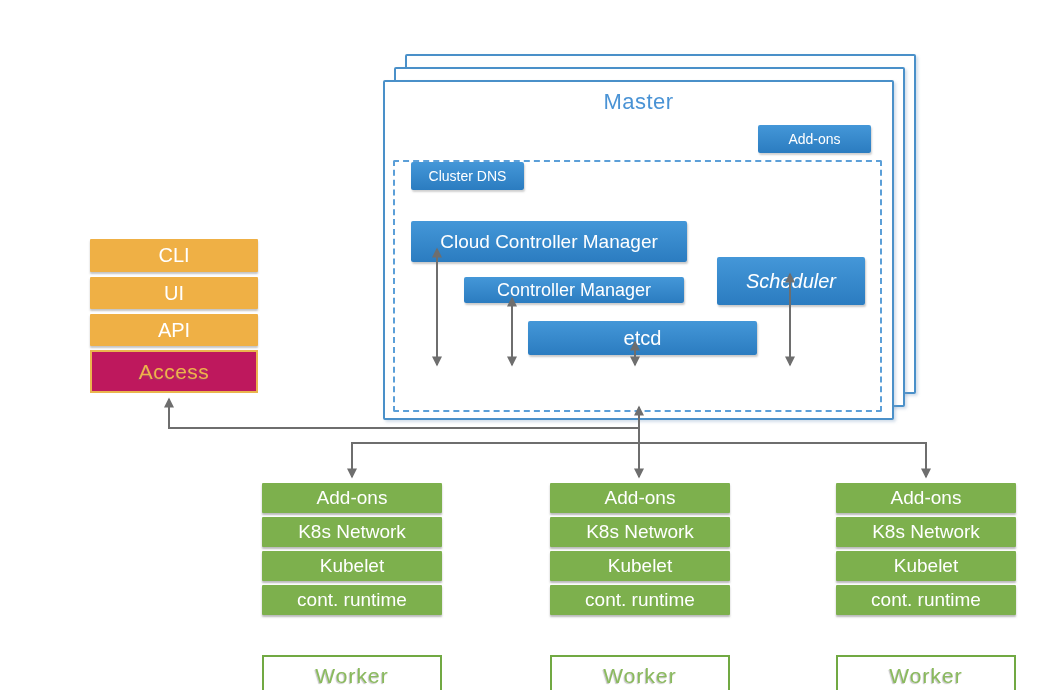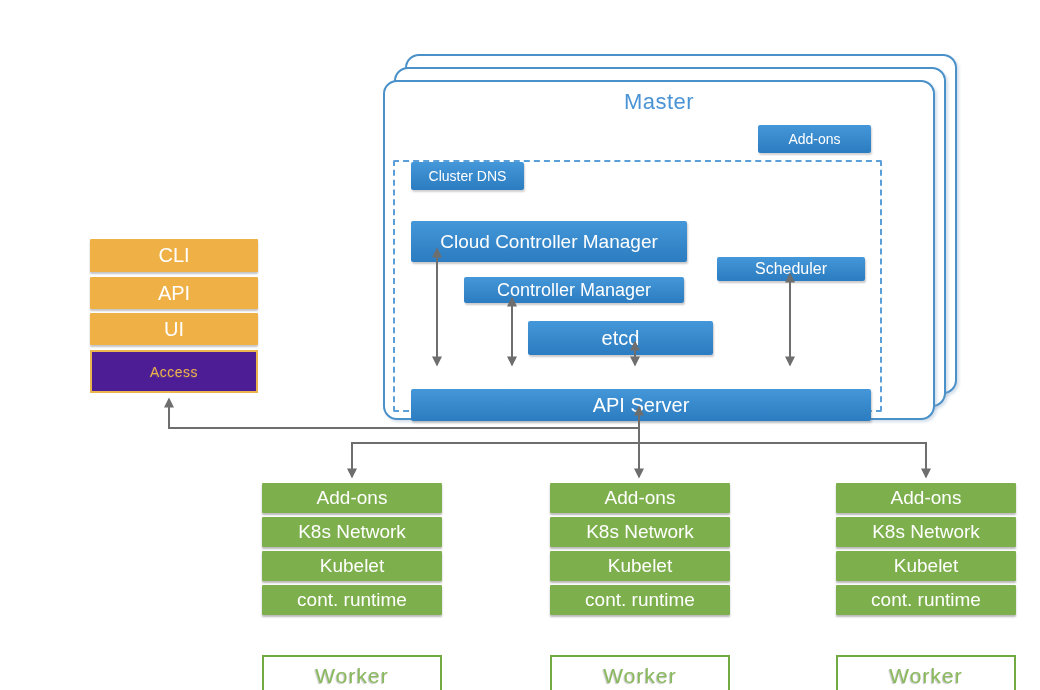--- a/index.html
+++ b/index.html
@@ -8,22 +8,22 @@
     --orange:#efb045; --orange-border:#eab54e; --orange-text:#f0b24a;
     --green:#7db04d; --green-border:#71a943; --green-text:#8aba5d;
     --arrow-gray:#6e6e6e;
   }
   html,body{margin:0;padding:0;background:#fff;}
   body{font-family:"Liberation Sans","DejaVu Sans",sans-serif;}
   .stage{position:relative;width:1040px;height:690px;background:#fff;overflow:hidden;}
 
   
   .master-layer{position:absolute;width:507px;height:336px;background:#fff;
-    border:2px solid var(--blue-border);border-radius:14px;
-    box-shadow:2px 2px 3px rgba(130,160,195,.35);padding-left:41px;}
+    border:2px solid var(--blue-border);border-radius:2px;
+    box-shadow:2px 2px 3px rgba(130,160,195,.35);}
   .layer-back{left:405px;top:54px;}
   .layer-mid{left:394px;top:67px;}
   .master-main{left:383px;top:80px;}
   .master-title{position:absolute;left:0;top:7px;width:100%;text-align:center;
     font-size:22px;color:var(--title-blue);letter-spacing:.5px;}
   .btn-blue{position:absolute;height:28px;width:113px;display:flex;align-items:center;
     justify-content:center;color:#fff;font-size:14px;border-radius:2px;
     background:linear-gradient(180deg,var(--blue-top),var(--blue-bot));
     box-shadow:1px 2px 2px rgba(120,120,120,.35);}
   .btn-clusterdns{left:26px;top:43px;margin-top:37px;}
@@ -31,34 +31,34 @@
   .runtime-box{position:absolute;left:8px;top:78px;width:485px;height:248px;
     border:2px dashed var(--dashed-border);border-radius:2px;}
   .runtime-title{position:absolute;left:0;top:82px;width:100%;text-align:center;
     font-size:21px;color:var(--runtime-blue);text-shadow:1px 1px 1px rgba(160,160,160,.25);}
   .comp{position:absolute;display:flex;align-items:center;justify-content:center;
     color:#fff;border-radius:2px;
     background:linear-gradient(180deg,var(--blue-top),var(--blue-bot));
     box-shadow:1px 2px 2px rgba(120,120,120,.4);margin-top:17px;}
   .comp-ccm{left:26px;top:122px;width:276px;height:41px;font-size:19px;}
   .comp-cm{left:79px;top:178px;width:220px;height:26px;font-size:18px;}
-  .comp-sched{left:332px;top:158px;width:148px;height:24px;font-size:16px;}
-  .comp-etcd{left:143px;top:222px;width:185px;height:34px;font-size:20px;}
+  .comp-sched{left:332px;top:158px;width:148px;height:48px;font-size:20px;font-style:italic;}
+  .comp-etcd{left:143px;top:222px;width:229px;height:34px;font-size:20px;}
   .comp-api{left:26px;top:290px;width:460px;height:32px;font-size:20px;}
 
   
   .access-stack{position:absolute;left:90px;top:239px;width:168px;}
   .access-row{height:32px;display:flex;align-items:center;justify-content:center;
     color:#fff;font-size:20px;background:var(--orange);
     box-shadow:0 2px 2px rgba(125,125,125,.45);margin-bottom:5px;border-radius:1px;}
   .access-row.first{height:33px;}
   .access-row.last{margin-bottom:4px;}
-  .access-footer{height:39px;border:2px solid var(--orange-border);background:#4c1d95;
+  .access-footer{height:39px;border:2px solid var(--orange-border);background:#be185d;
     display:flex;align-items:center;justify-content:center;color:var(--orange-text);
-    font-size:14px;letter-spacing:.5px;text-shadow:-1px 1px 1px rgba(120,120,120,.4);}
+    font-size:21px;letter-spacing:.5px;text-shadow:-1px 1px 1px rgba(120,120,120,.4);}
 
   
   .worker-stack{position:absolute;top:483px;width:180px;}
   .w1{left:262px;} .w2{left:550px;} .w3{left:836px;}
   .worker-row{height:30px;display:flex;align-items:center;justify-content:center;
     color:#fff;font-size:19px;background:var(--green);
     box-shadow:0 2px 2px rgba(115,115,115,.5);margin-bottom:4px;border-radius:1px;}
   .worker-footer{height:37px;border:2px solid var(--green-border);background:#fff;
     display:flex;align-items:center;justify-content:center;color:var(--green-text);
     font-size:21px;letter-spacing:1px;text-shadow:-1px 1px 1px rgba(120,120,120,.45);margin-top:40px;}
@@ -81,27 +81,26 @@
     <div class="master-title">Master</div>
     <div class="btn-blue btn-clusterdns">Cluster DNS</div>
     <div class="btn-blue btn-addons">Add-ons</div>
 
     <div class="runtime-box"></div>
 
     <div class="comp comp-ccm">Cloud Controller Manager</div>
     <div class="comp comp-cm">Controller Manager</div>
     <div class="comp comp-sched">Scheduler</div>
     <div class="comp comp-etcd">etcd</div>
-    <div class="comp comp-api">API Server</div>
   </div>
 
   <div class="access-stack">
     <div class="access-row first">CLI</div>
+    <div class="access-row">UI</div>
     <div class="access-row last">API</div>
-    <div class="access-row">UI</div>
     <div class="access-footer">Access</div>
   </div>
 
   <div class="worker-stack w1">
     <div class="worker-row">Add-ons</div>
     <div class="worker-row">K8s Network</div>
     <div class="worker-row">Kubelet</div>
     <div class="worker-row">cont. runtime</div>
     <div class="worker-footer">Worker</div>
   </div>

